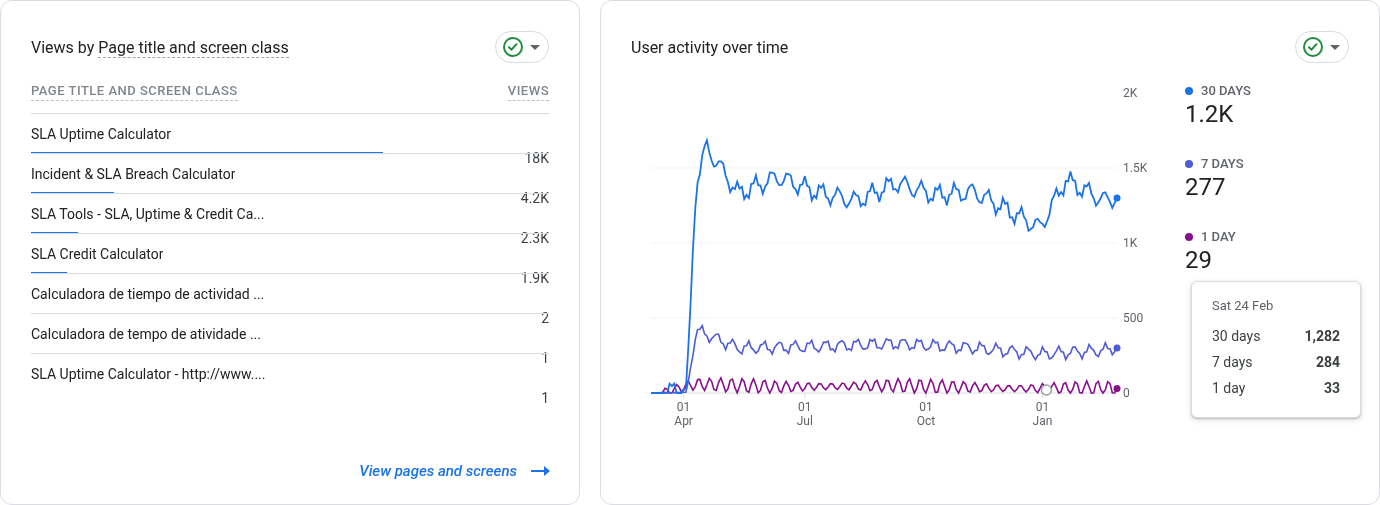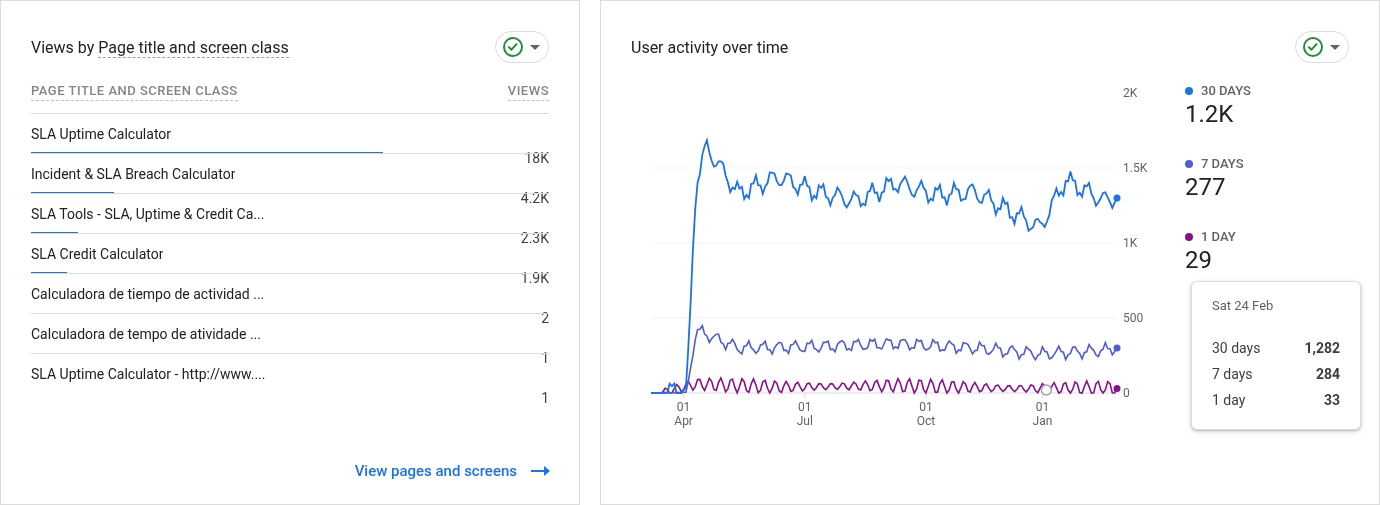--- a/index.html
+++ b/index.html
@@ -9,21 +9,21 @@
     color: #202124;
     font-size: 14px;
     display: flex;
     gap: 20px;
     padding: 0;
     width: 1380px;
     height: 505px;
   }
   .card {
     border: 1px solid #dadce0;
-    border-radius: 0;
+    border-radius: 12px;
     background: #fff;
     display: flex;
     flex-direction: column;
     position: relative;
   }
   .card-left { width: 580px; height: 505px; }
   .card-right { flex: 1; height: 505px; }
 
   .card-header {
     display: flex;
@@ -87,20 +87,21 @@
     left: 0;
     bottom: -1px;
     height: 2px;
     background: #1a73e8;
   }
   .card-footer {
     margin-top: auto;
     padding: 20px 30px 24px 30px;
     display: flex;
     justify-content: flex-end;
+    font-style: italic;
   }
   .footer-link {
     color: #1a73e8;
     font-size: 15px;
     font-weight: 500;
     display: flex;
     align-items: center;
     gap: 14px;
     cursor: pointer;
   }
@@ -137,21 +138,21 @@
     position: absolute;
     right: 18px;
     top: 280px;
     background: #fff;
     border: 1px solid #dadce0;
     border-radius: 6px;
     box-shadow: 0 2px 6px rgba(60,64,67,.15), 0 1px 2px rgba(60,64,67,.3);
     padding: 16px 20px;
     width: 170px;
   }
-  .tooltip-date { color: #5f6368; font-size: 13px; margin-bottom: 22px;}
+  .tooltip-date { color: #5f6368; font-size: 13px; margin-bottom: 10px;}
   .tooltip-row { display: flex; justify-content: space-between; font-size: 14px; color: #3c4043; line-height: 26px;}
   .tooltip-row .val { font-weight: 700; text-align: right; }
 
 </style>
 </head>
 <body>
 
 <div class="card card-left">
   <div class="card-header">
     <div class="card-title">

